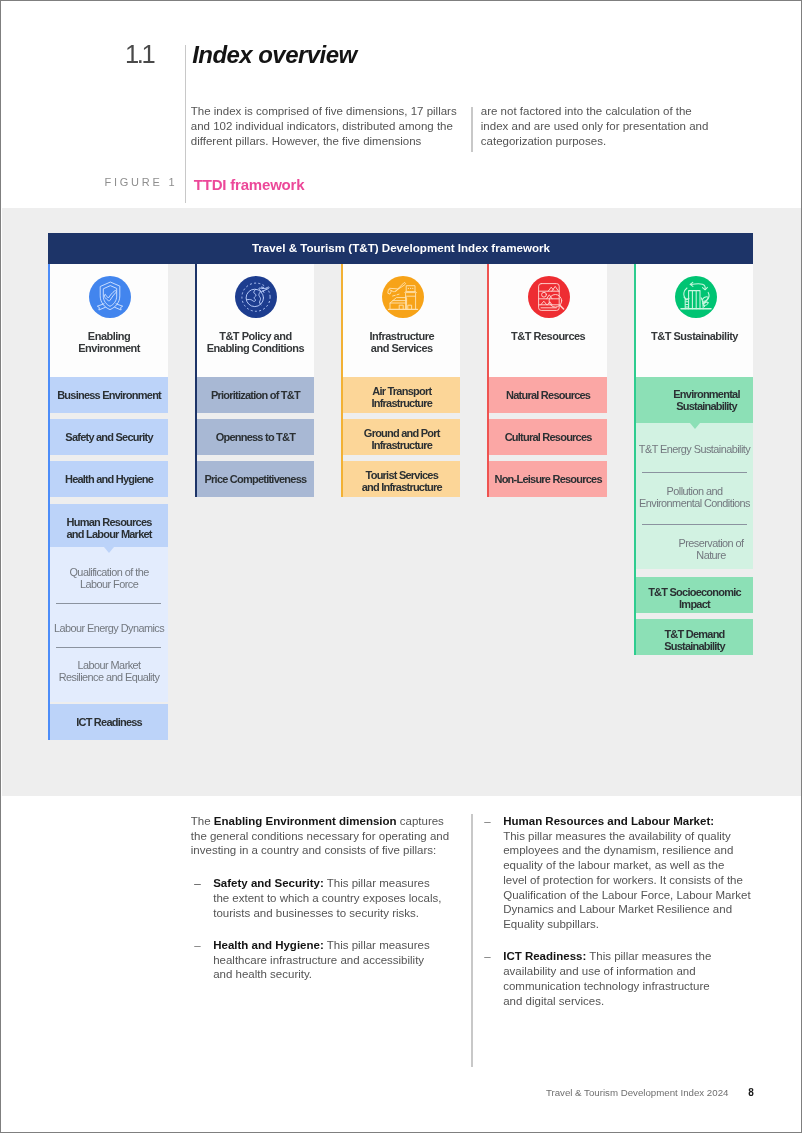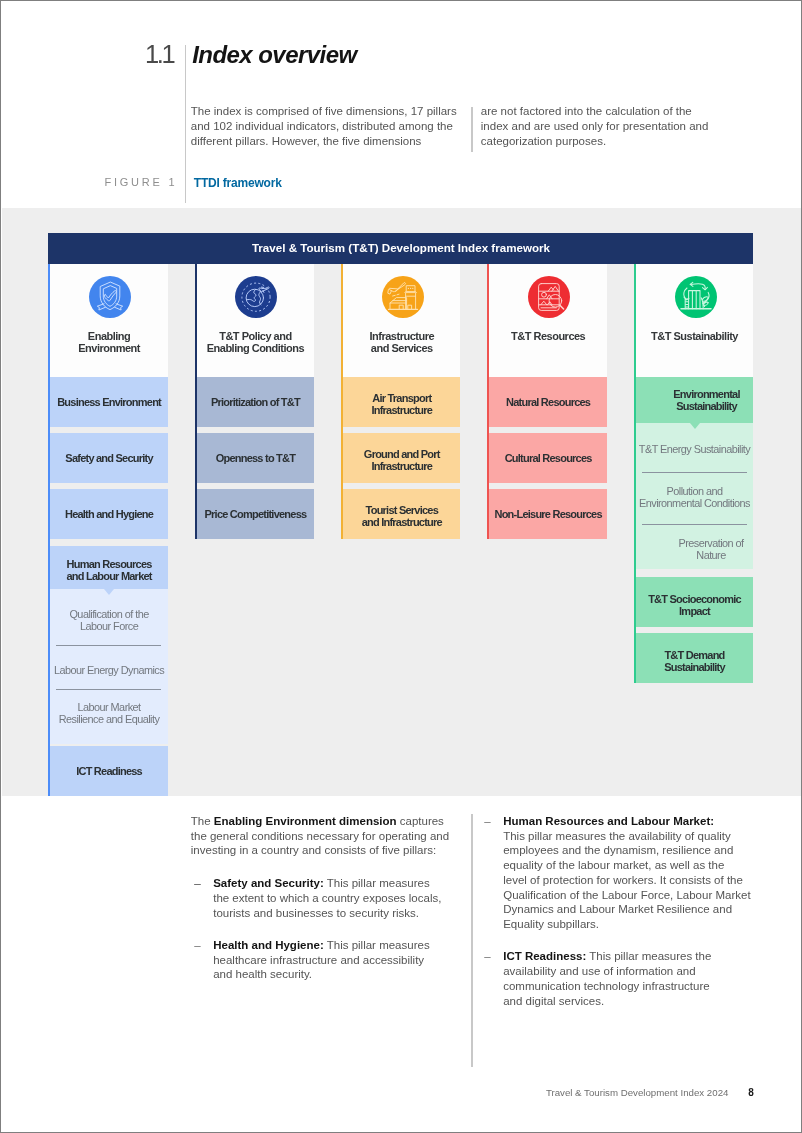--- a/index.html
+++ b/index.html
@@ -1,53 +1,53 @@
 <!DOCTYPE html>
 <html><head>
 <meta charset="utf-8">
 <style>
   html,body{margin:0;padding:0;}
   body{width:802px;height:1133px;background:#fff;font-family:"Liberation Sans",sans-serif;overflow:hidden;}
   .page{position:absolute;left:0;top:0;width:802px;height:1133px;box-sizing:border-box;
         border:1px solid #7f7f7f;background:#fff;overflow:hidden;}
 
   
-  .hdr-num{position:absolute;left:144px;top:38.9px;
+  .hdr-num{position:absolute;left:124px;top:38.9px;
            font-size:25.5px;color:#4a4a4a;letter-spacing:-2.4px;font-weight:400;}
   .hdr-rule{position:absolute;left:183.9px;top:44.3px;width:1.6px;height:157.6px;background:#c8c8c8;}
   .hdr-title{position:absolute;left:191.2px;top:40px;font-size:24px;font-weight:700;color:#141414;
              letter-spacing:-0.55px;font-style:italic;}
   .intro{position:absolute;top:103.3px;font-size:11.5px;line-height:14.77px;color:#545454;}
   .intro.c1{left:189.8px;width:272px;}
   .intro.c2{left:479.8px;width:240px;}
   .intro-rule{position:absolute;left:470.2px;top:105.5px;width:1.4px;height:45px;background:#c8c8c8;}
   .fig-label{position:absolute;left:103.4px;top:175.2px;font-size:11px;
              letter-spacing:2.8px;color:#8e8e8e;}
-  .fig-title{position:absolute;left:192.8px;top:174.6px;font-size:12px;font-weight:700;color:#0369a1;
+  .fig-title{position:absolute;left:192.8px;top:174.6px;font-size:15px;font-weight:700;color:#ec4899;
              letter-spacing:-0.2px;}
 
   
   .band{position:absolute;left:1px;top:206.6px;width:800px;height:588.6px;background:#eeeeee;}
 
   
   .fw{position:absolute;left:47.4px;top:232px;width:705.1px;}
   .fw-banner{height:31px;background:#1d3468;color:#fff;font-size:11.6px;font-weight:700;
              display:flex;align-items:center;justify-content:center;letter-spacing:0px;padding-bottom:3px;box-sizing:border-box;}
   
     .fw-cols{position:absolute;left:47.4px;top:262.7px;width:704.8px;display:flex;}
   .col{width:133.4px;position:relative;box-sizing:border-box;margin-right:27px;}
   .col:last-child{margin-right:0;}
   .card{background:#fdfdfd;height:113.4px;box-sizing:border-box;border-left:2.2px solid var(--ac);
         display:flex;flex-direction:column;align-items:center;}
   .ico{width:42px;height:42px;border-radius:50%;background:var(--ic);display:block;margin-top:12.4px;margin-left:2.1px;}
   .ico svg{display:block;width:42px;height:42px;}
     .card-title{margin-top:13.2px;font-size:11px;font-weight:700;color:#343739;text-align:center;
               line-height:11.76px;white-space:pre-line;letter-spacing:-0.5px;}
   .stack{border-left:2.2px solid var(--ac);box-sizing:border-box;}
-  .pill{background:var(--pc);height:50px;display:flex;align-items:center;justify-content:center;
+  .pill{background:var(--pc);height:36px;display:flex;align-items:center;justify-content:center;
         font-size:11px;font-weight:700;color:#2b3033;text-align:center;line-height:12px;
         white-space:pre-line;margin-bottom:6.2px;letter-spacing:-0.77px;}
   .pill.tall{height:43.7px;padding-top:5.2px;box-sizing:border-box;}
   .pill.two{padding-top:3.4px;box-sizing:border-box;}
   .col5 .pill.two{padding-top:5.5px;}
   .pill.tall.two{padding-top:5.2px;}
   .col5 .pill.tall5.two{padding-top:0.2px;}
   .pill.tall5{height:46.3px;padding-left:24px;}
   .pill.haskids{margin-bottom:0;}
   .subs{background:var(--sc);position:relative;margin-bottom:1.8px;}

